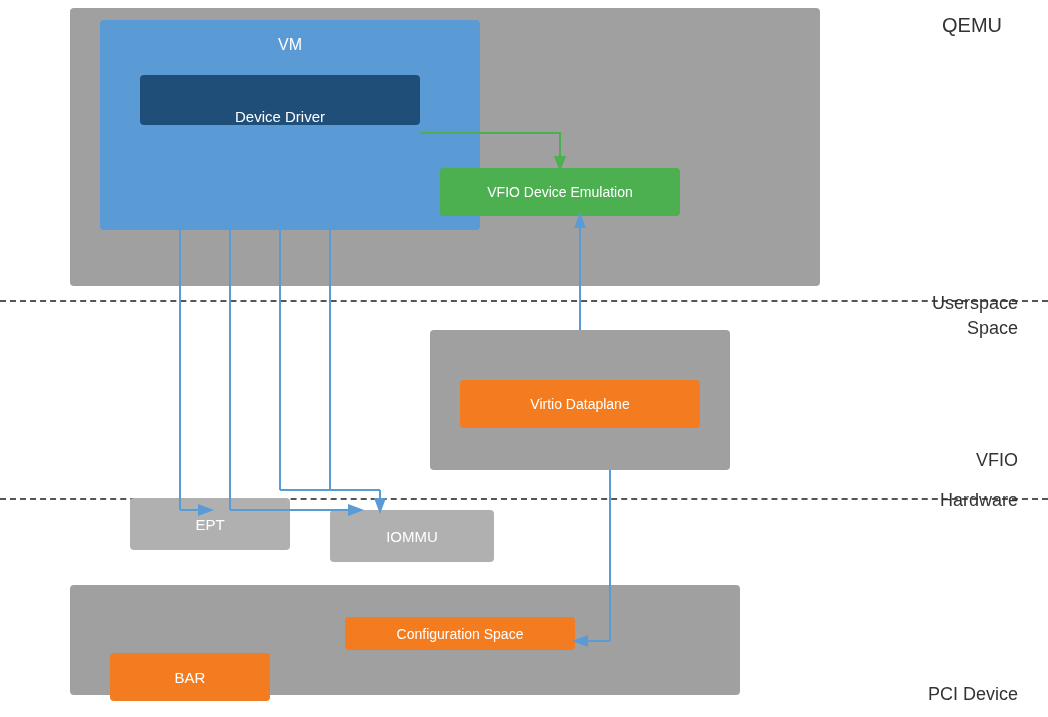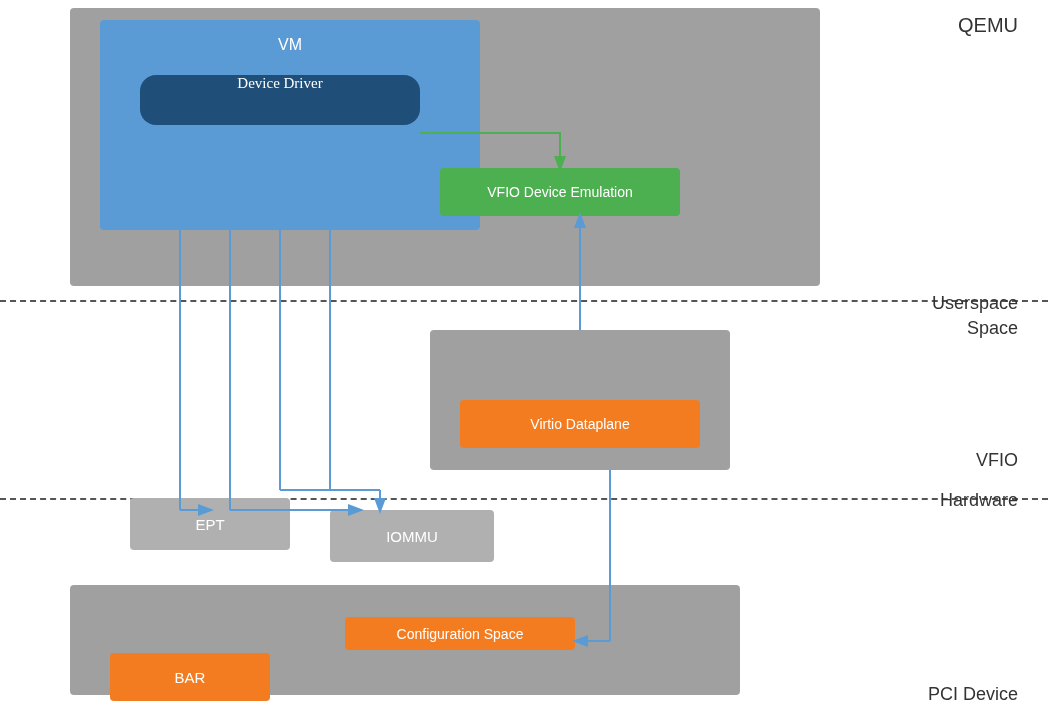--- a/index.html
+++ b/index.html
@@ -15,21 +15,21 @@
     .diagram-container {
       position: relative;
       width: 1048px;
       height: 717px;
     }
 
     
     .label-qemu {
       position: absolute;
       top: 14px;
-      right: 30px;
+      right: 46px;
       font-size: 20px;
       color: #333;
       margin-left: 24px;
     }
     .label-userspace {
       position: absolute;
       top: 293px;
       right: 30px;
       font-size: 18px;
       color: #333;
@@ -103,25 +103,24 @@
     }
 
     
     .device-driver-box {
       position: absolute;
       top: 55px;
       left: 40px;
       width: 280px;
       height: 50px;
       background: #1f4e79;
-      border-radius: 16px;
-      display: flex;
-      align-items: flex-start;
-      justify-content: center;
-      font-family: Liberation Serif, serif;
+      border-radius: 4px;
+      display: flex;
+      align-items: flex-end;
+      justify-content: center;
     }
     .device-driver-label {
       color: #fff;
       font-size: 15px;
     }
 
     
     .vfio-emulation-box {
       position: absolute;
       top: 168px;
@@ -155,21 +154,20 @@
       position: absolute;
       top: 50px;
       left: 30px;
       right: 30px;
       height: 48px;
       background: #f47c20;
       border-radius: 4px;
       display: flex;
       align-items: center;
       justify-content: center;
-      margin-top: 20px;
     }
     .virtio-label {
       color: #fff;
       font-size: 14px;
     }
 
     
     
     .ept-box {
       position: absolute;

